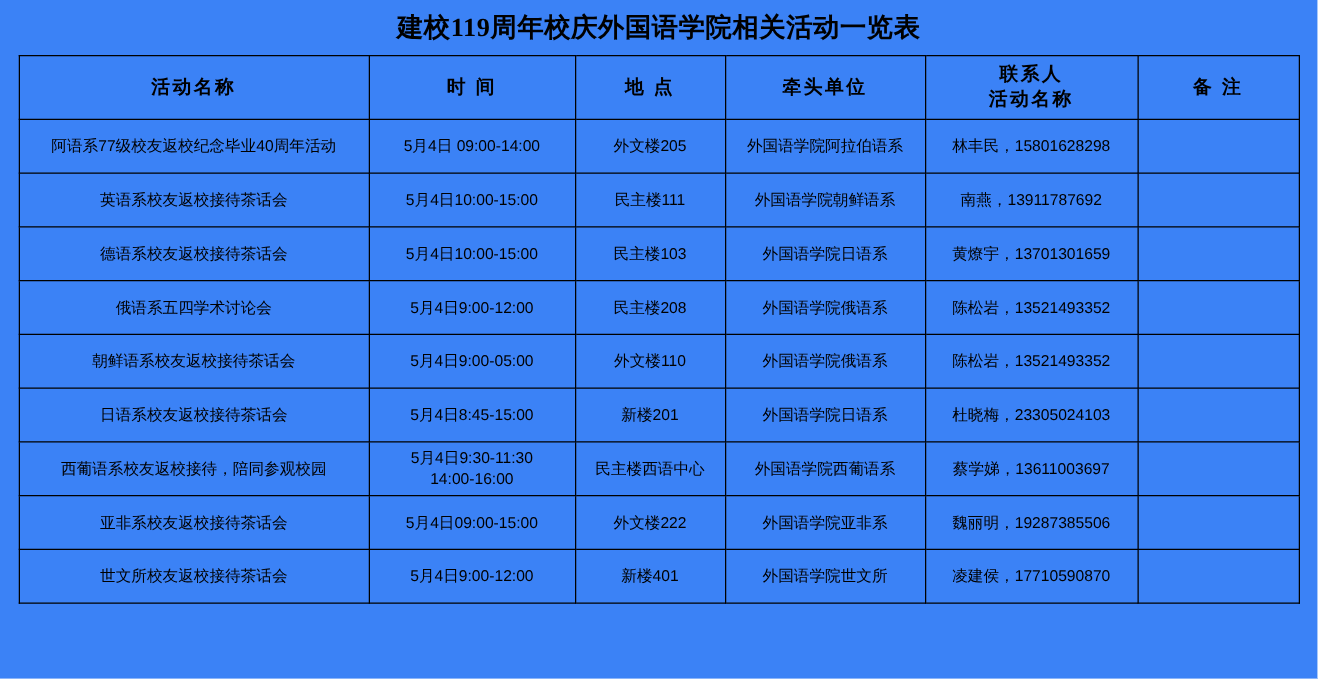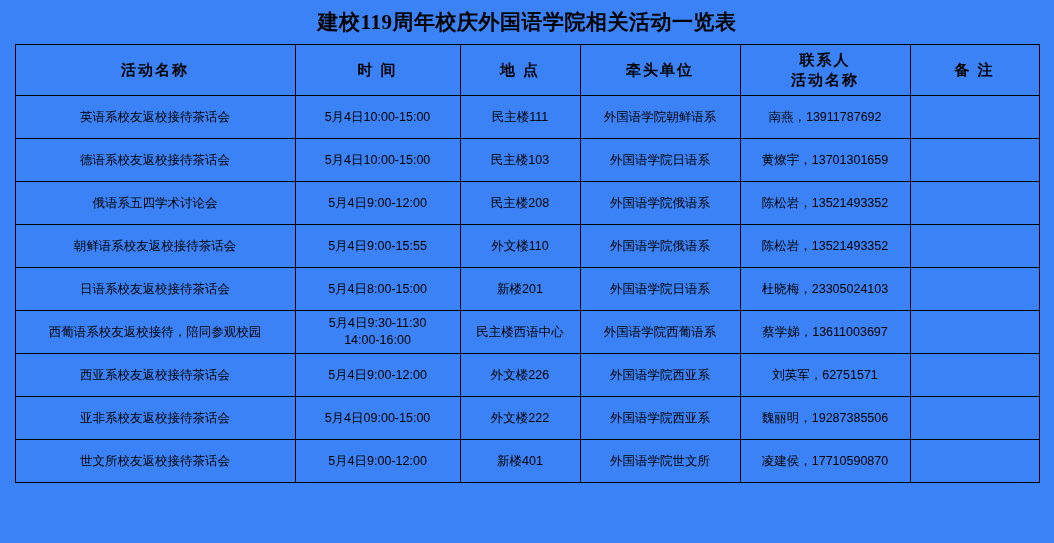--- a/index.html
+++ b/index.html
@@ -92,20 +92,28 @@
         <th>牵头单位</th>
         <th class="hdr-two-line">
           <div>联系人</div>
           <div>活动名称</div>
         </th>
         <th>备 注</th>
       </tr>
     </thead>
     <tbody id="table-body">
         <tr>
+          <td>阿语系77级校友返校纪念毕业40周年活动</td>
+          <td>5月4日 09:00-14:00</td>
+          <td>外文楼205</td>
+          <td>外国语学院阿拉伯语系</td>
+          <td>林丰民，15801628298</td>
+          <td></td>
+        </tr>
+        <tr>
           <td>英语系校友返校接待茶话会</td>
           <td>5月4日10:00-15:00</td>
           <td>民主楼111</td>
           <td>外国语学院朝鲜语系</td>
           <td>南燕，13911787692</td>
           <td></td>
         </tr>
         <tr>
           <td>德语系校友返校接待茶话会</td>
           <td>5月4日10:00-15:00</td>
@@ -117,58 +125,50 @@
         <tr>
           <td>俄语系五四学术讨论会</td>
           <td>5月4日9:00-12:00</td>
           <td>民主楼208</td>
           <td>外国语学院俄语系</td>
           <td>陈松岩，13521493352</td>
           <td></td>
         </tr>
         <tr>
           <td>朝鲜语系校友返校接待茶话会</td>
-          <td>5月4日9:00-15:55</td>
+          <td>5月4日9:00-05:00</td>
           <td>外文楼110</td>
           <td>外国语学院俄语系</td>
           <td>陈松岩，13521493352</td>
           <td></td>
         </tr>
         <tr>
           <td>日语系校友返校接待茶话会</td>
-          <td>5月4日8:00-15:00</td>
+          <td>5月4日8:45-15:00</td>
           <td>新楼201</td>
           <td>外国语学院日语系</td>
           <td>杜晓梅，23305024103</td>
           <td></td>
         </tr>
         <tr>
           <td>西葡语系校友返校接待，陪同参观校园</td>
           <td class="cell-multiline">
             <div>5月4日9:30-11:30</div>
             <div>14:00-16:00</div>
           </td>
           <td>民主楼西语中心</td>
           <td>外国语学院西葡语系</td>
           <td>蔡学娣，13611003697</td>
           <td></td>
         </tr>
         <tr>
-          <td>西亚系校友返校接待茶话会</td>
-          <td>5月4日9:00-12:00</td>
-          <td>外文楼226</td>
-          <td>外国语学院西亚系</td>
-          <td>刘英军，62751571</td>
-          <td></td>
-        </tr>
-        <tr>
           <td>亚非系校友返校接待茶话会</td>
           <td>5月4日09:00-15:00</td>
           <td>外文楼222</td>
-          <td>外国语学院西亚系</td>
+          <td>外国语学院亚非系</td>
           <td>魏丽明，19287385506</td>
           <td></td>
         </tr>
         <tr>
           <td>世文所校友返校接待茶话会</td>
           <td>5月4日9:00-12:00</td>
           <td>新楼401</td>
           <td>外国语学院世文所</td>
           <td>凌建侯，17710590870</td>
           <td></td>

